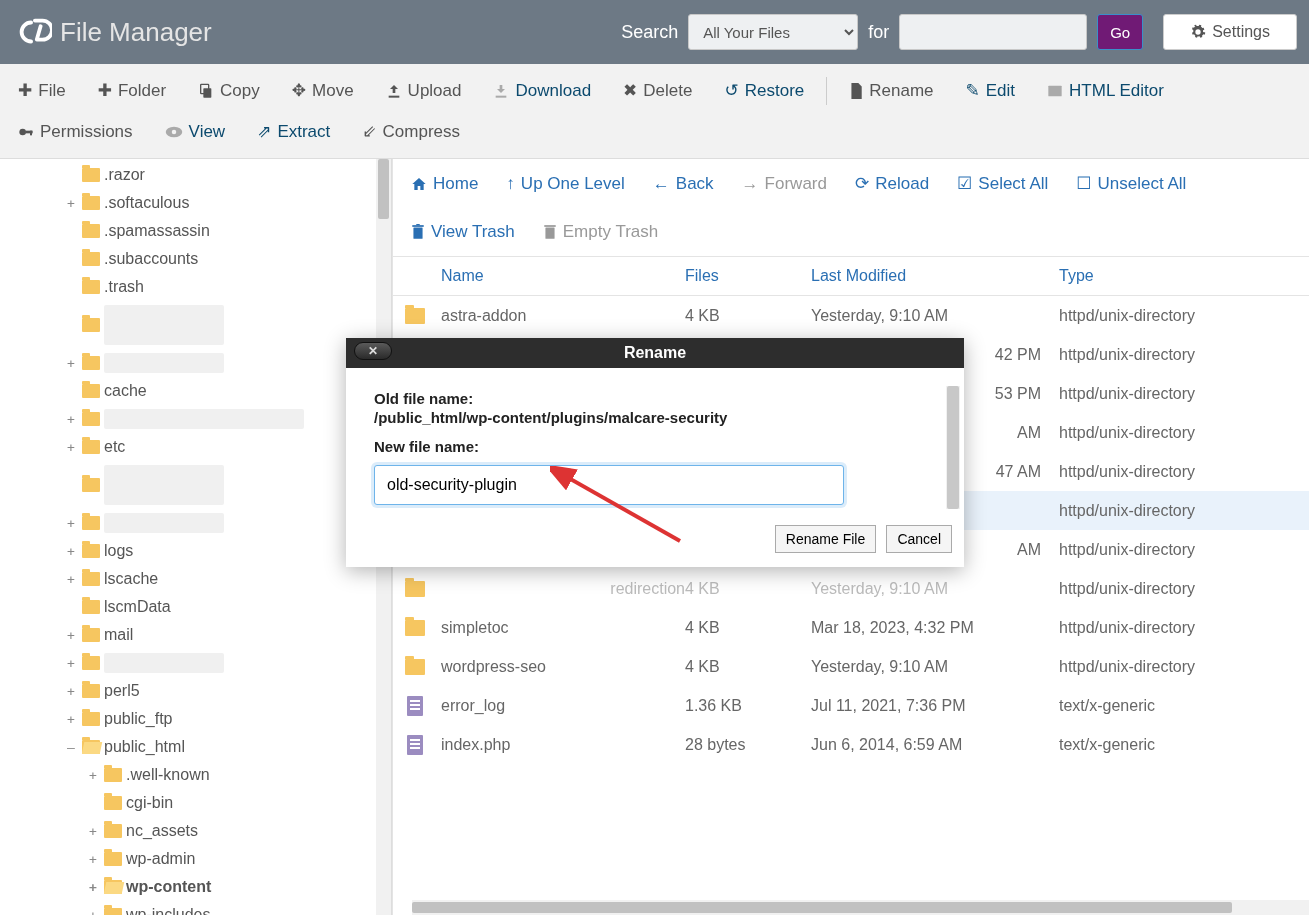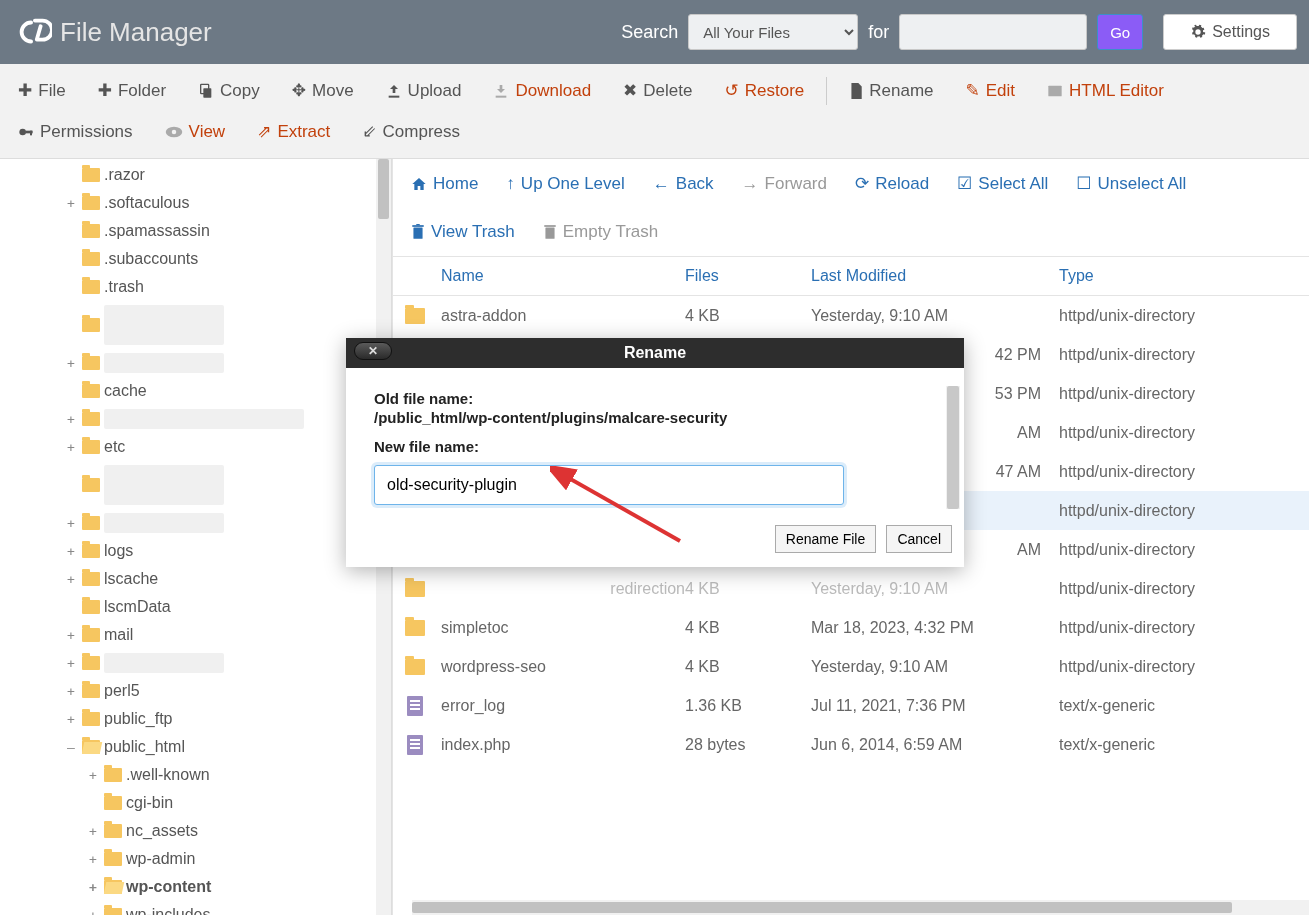--- a/index.html
+++ b/index.html
@@ -7,27 +7,27 @@
 
 
 .header { background: #6d7985; height: 64px; display: flex; align-items: center; padding: 0 12px; color: #fff; }
 .cp-logo { width: 42px; height: 42px; display: flex; align-items: center; justify-content: center; }
 .app-title { font-size: 26px; font-weight: 400; color: #e5e5e5; margin-left: 6px; }
 .header-spacer { flex: 1; }
 .search-area { display: flex; align-items: center; gap: 10px; }
 .search-label { font-size: 18px; color: #fff; }
 .search-select { height: 36px; width: 170px; background: #eef0f2; border: 1px solid #c8c8c8; border-radius: 3px; padding: 0 10px; font-size: 15px; color: #555; }
 .search-input { height: 36px; width: 188px; background: #eef0f2; border: 1px solid #c8c8c8; border-radius: 3px; padding: 0 10px; font-size: 15px; }
-.go-btn { height: 36px; width: 46px; background: #8b5cf6; color: #fff; border: 1px solid #3b8fc9; border-radius: 3px; font-size: 15px; cursor: pointer; }
+.go-btn { height: 36px; width: 46px; background: #701a75; color: #fff; border: 1px solid #3b8fc9; border-radius: 3px; font-size: 15px; cursor: pointer; }
 .settings-btn { height: 36px; background: #fff; color: #555; border: 1px solid #ccc; border-radius: 3px; padding: 0 26px; font-size: 16px; cursor: pointer; display: flex; align-items: center; gap: 6px; margin-left: 10px; }
 
 
 .toolbar { background: #f2f2f2; border-bottom: 1px solid #ddd; padding: 8px 4px; display: flex; flex-wrap: wrap; align-items: center; gap: 4px; }
 .tool-btn { background: transparent; border: none; padding: 8px 14px; font-size: 17px; color: #555; cursor: pointer; display: flex; align-items: center; gap: 6px; }
-.tool-btn.disabled { color: #c2410c; cursor: default; }
+.tool-btn.disabled { color: #0c4a6e; cursor: default; }
 .tool-sep { width: 1px; height: 28px; background: #ccc; margin: 0 4px; }
 
 
 .main { display: flex; height: calc(100% - 64px - 84px); }
 .sidebar { width: 392px; overflow-y: auto; border-right: 1px solid #ddd; font-size: 16px; padding-top: 2px; background:#fff; position:relative;}
 .sidebar-scrollbar { position:absolute; right:0; top:0; width:15px; height:100%; background:#f1f1f1; }
 .sidebar-scrollbar-thumb { position:absolute; right:2px; top:0; width:11px; height:60px; background:#c1c1c1; border-radius:2px;}
 .tree-item { display: flex; align-items: center; height: 28px; cursor: pointer; white-space: nowrap; color: #555; }
 .tree-item.redacted .label-box { background:#f0f0f0; width:120px; height:20px; border-radius:2px; display:inline-block;}
 .tree-item.bold { font-weight: 700; }

